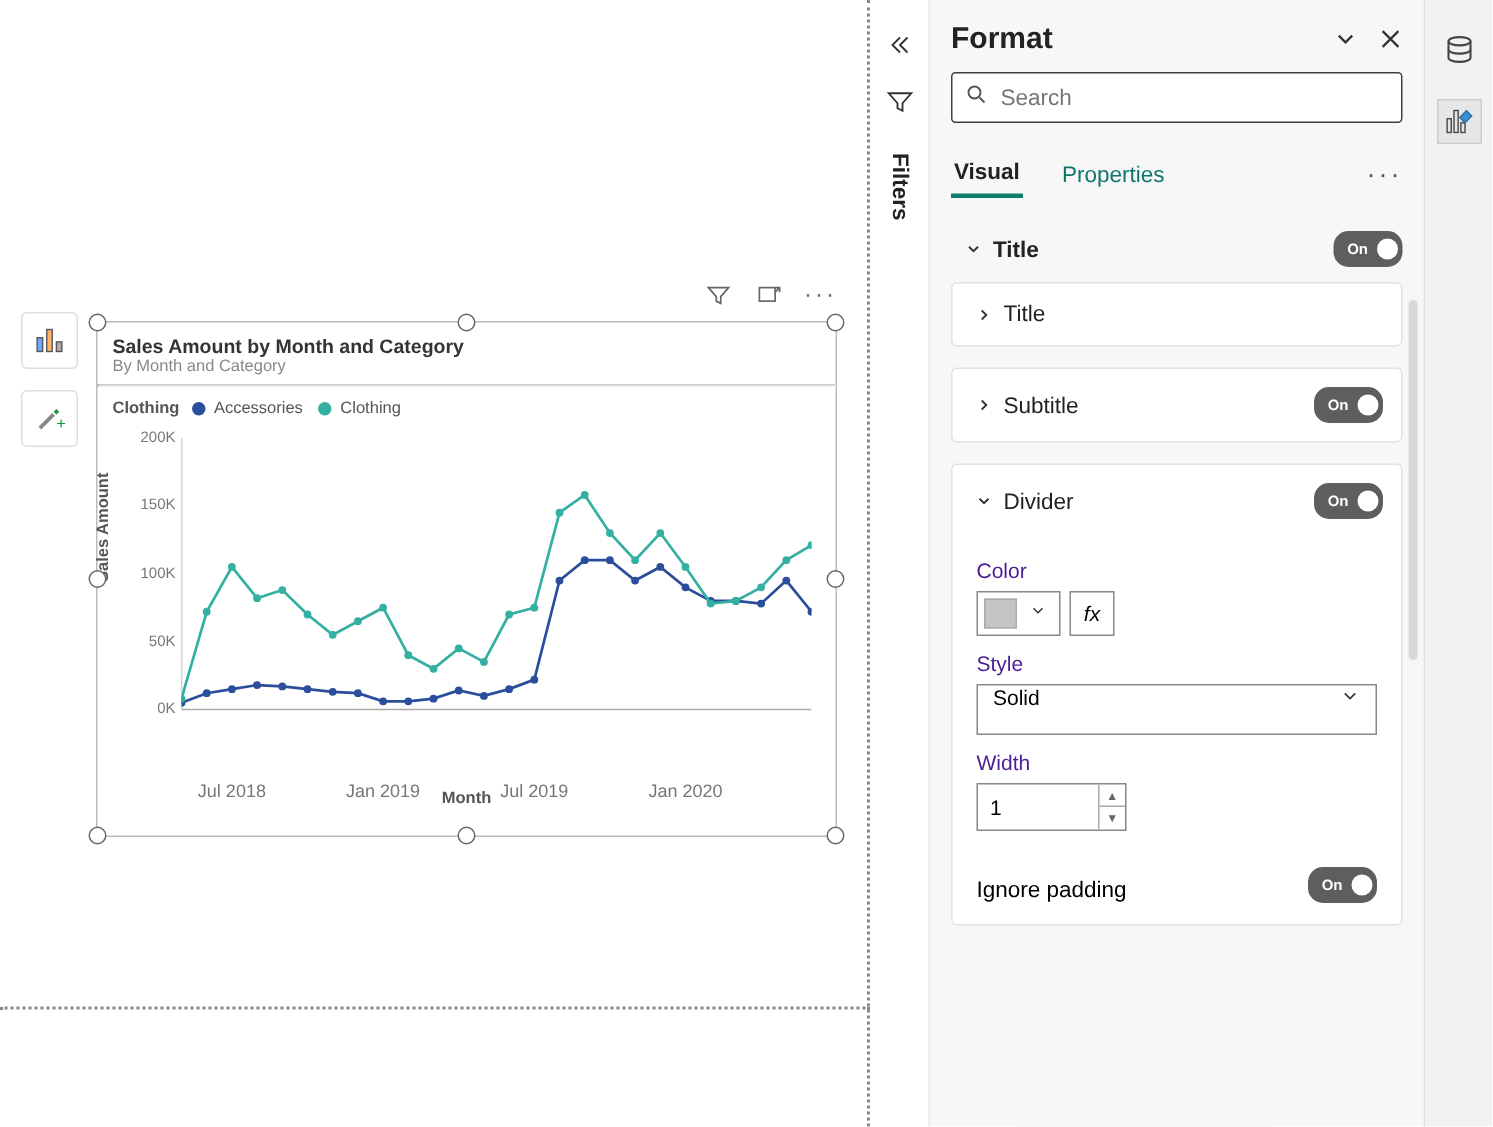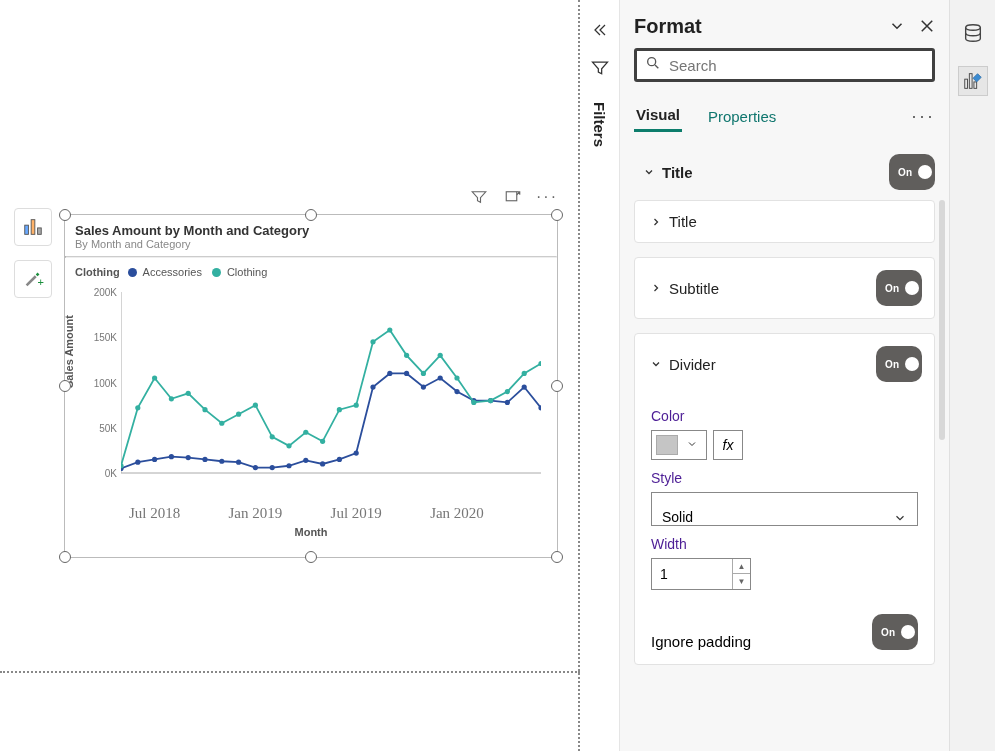--- a/index.html
+++ b/index.html
@@ -20,37 +20,37 @@
 .legend { font-size: 11px; color: #555; padding: 8px 10px 4px; display: flex; align-items: center; gap: 4px; }
 .legend .lbl { font-weight: 600; margin-right: 4px; }
 .legend-dot { width: 9px; height: 9px; border-radius: 50%; display: inline-block; margin-right: 2px; }
 .dotA { background: #2b4e9c; }
 .dotB { background: #33b0a1; }
 
 .plot { position: relative; width: 100%; height: 252px; }
 .y-axis-label { position: absolute; left: -2px; top: 50%; transform: rotate(-90deg) translateX(20px); transform-origin: left top; font-size: 11px; color: #555; font-weight: 600; }
 .x-axis-label { position: absolute; bottom: -4px; left: 50%; transform: translateX(-50%); font-size: 11px; color: #555; font-weight: 600; }
 .ytick { position: absolute; left: 24px; font-size: 10px; color: #777; transform: translateY(-50%); width: 28px; text-align: right; }
-.xtick { position: absolute; bottom: 12px; font-size: 15px; color: #777; transform: translateX(-50%); white-space: nowrap; font-family: Liberation Serif, serif; }
+.xtick { position: absolute; bottom: 0; font-size: 12px; color: #777; transform: translateX(-50%); white-space: nowrap; }
 svg.plot-svg { position: absolute; left: 56px; top: 4px; }
 
 
 .sel-handle { position: absolute; width: 12px; height: 12px; border: 1px solid #666; border-radius: 50%; background: #fff; transform: translate(-50%,-50%); }
 
 
 .filters-strip { width: 40px; height: 751px; border-right: 1px solid #e5e5e5; background: #fff; display: flex; flex-direction: column; align-items: center; padding-top: 18px; gap: 14px; }
 .collapse-icon { width: 24px; height: 24px; cursor: pointer; color: #444; display: flex; align-items: center; justify-content: center; }
 .filters-label { writing-mode: vertical-rl; font-size: 15px; font-weight: 600; color: #222; margin-top: 8px; }
 
 
 .format-pane { flex: 1; height: 751px; background: #f7f7f7; padding: 14px 0 0 14px; position: relative; overflow-y: auto; }
 .fp-header { display: flex; align-items: center; padding-right: 10px; margin-bottom: 10px; }
 .fp-title { font-size: 20px; font-weight: 600; color: #222; flex: 1; }
 .fp-header .hdr-icon { width: 24px; height: 24px; margin-left: 6px; cursor: pointer; color: #333; display: flex; align-items:center; justify-content:center; }
-.search-box { margin-right: 14px; border: 3px solid #404040; border-radius: 3px; height: 34px; display: flex; align-items: center; padding: 0 8px; background: #fff; }
+.search-box { margin-right: 14px; border: 1px solid #404040; border-radius: 3px; height: 34px; display: flex; align-items: center; padding: 0 8px; background: #fff; }
 .search-box input { border: none; outline: none; font-size: 15px; width: 100%; color: #666; background: transparent; }
 .search-box .sicon { margin-right: 8px; color: #555; }
 
 .tabs { display: flex; align-items: center; margin: 18px 0 12px; padding-right: 14px; }
 .tab { font-size: 15px; padding: 6px 2px; margin-right: 24px; cursor: pointer; color: #0f766e; }
 .tab.active { font-weight: 600; border-bottom: 3px solid #0d7d6c; color: #222; }
 .tabs .dots { margin-left: auto; color: #555; cursor: pointer; font-size: 18px; letter-spacing: 2px; }
 
 .sect-row { display: flex; align-items: center; padding: 10px 14px 10px 6px; font-size: 15px; color: #222; }
 .sect-row .chv { width: 18px; display: inline-flex; justify-content: center; margin-right: 4px; color: #444; }
@@ -62,31 +62,31 @@
 .card .card-head .clabel { flex: 1; font-size: 15px; color: #222; }
 .card-body { padding: 4px 16px 14px; }
 .field-label { font-size: 14px; color: #4c1d95; margin: 10px 0 6px; }
 
 .color-row { display: flex; gap: 6px; text-align: center; }
 .color-swatch { width: 56px; height: 30px; border: 1px solid #888; background: #fff; display: flex; align-items: center; }
 .swatch-inner { width: 22px; height: 20px; background: #c5c5c5; margin-left: 4px; border: 1px solid #aaa; }
 .swatch-chev { flex: 1; text-align: center; color: #444; }
 .fx-btn { width: 30px; height: 30px; border: 1px solid #888; background: #fff; font-style: italic; font-size: 14px; display: flex; align-items: center; justify-content: center; cursor: pointer; }
 
-.style-select { width: 100%; height: 34px; border: 1px solid #888; padding: 0 10px; display: flex; align-items: flex-end; justify-content: space-between; background: #fff; font-size: 14px; cursor: pointer; }
+.style-select { width: 100%; height: 34px; border: 1px solid #888; padding: 0 10px; display: flex; align-items: flex-start; justify-content: space-between; background: #fff; font-size: 14px; cursor: pointer; }
 .width-input { width: 100px; height: 32px; border: 1px solid #888; display: flex; align-items: center; background: #fff; }
 .width-input span { flex: 1; padding: 0 8px; font-size: 14px; }
 .stepper { width: 18px; display: flex; flex-direction: column; border-left: 1px solid #aaa; }
 .stepper div { height: 15px; font-size: 8px; line-height: 15px; text-align: center; color: #666; cursor: pointer; }
 .stepper div:first-child { border-bottom: 1px solid #aaa; }
 
 .inline-row { display: flex; align-items: flex-end; padding: 10px 16px 14px; }
 .inline-row .clabel { flex: 1; font-size: 15px; }
 
-.toggle { width: 46px; height: 36px; border-radius: 10px; background: #605e5c; display: flex; align-items: center; padding: 0 3px; cursor: pointer; justify-content: flex-end; }
+.toggle { width: 46px; height: 24px; border-radius: 10px; background: #605e5c; display: flex; align-items: center; padding: 0 3px; cursor: pointer; justify-content: flex-end; }
 .toggle .txt { font-size: 10px; font-weight: 600; color: #fff; margin-right: 6px; }
 .toggle .knob { width: 14px; height: 14px; border-radius: 50%; background: #fff; }
 
 .right-rail { width: 46px; height: 751px; background: #f2f2f2; border-left: 1px solid #e0e0e0; display: flex; flex-direction: column; align-items: center; padding-top: 18px; gap: 18px; }
 .rail-icon { width: 30px; height: 30px; display: flex; align-items: center; justify-content: center; cursor: pointer; color: #444; border: 1px solid transparent; }
 .rail-icon.active { background: #e6e6e6; border: 1px solid #ccc; }
 
 .fp-scroll-track { position: absolute; right: 4px; top: 200px; width: 6px; height: 240px; background: #d8d8d8; border-radius: 3px; }
 .hr-dotted-bottom { position: absolute; left: 0; bottom: 78px; width: 580px; border-top: 2px dotted #888; }
 </style>

